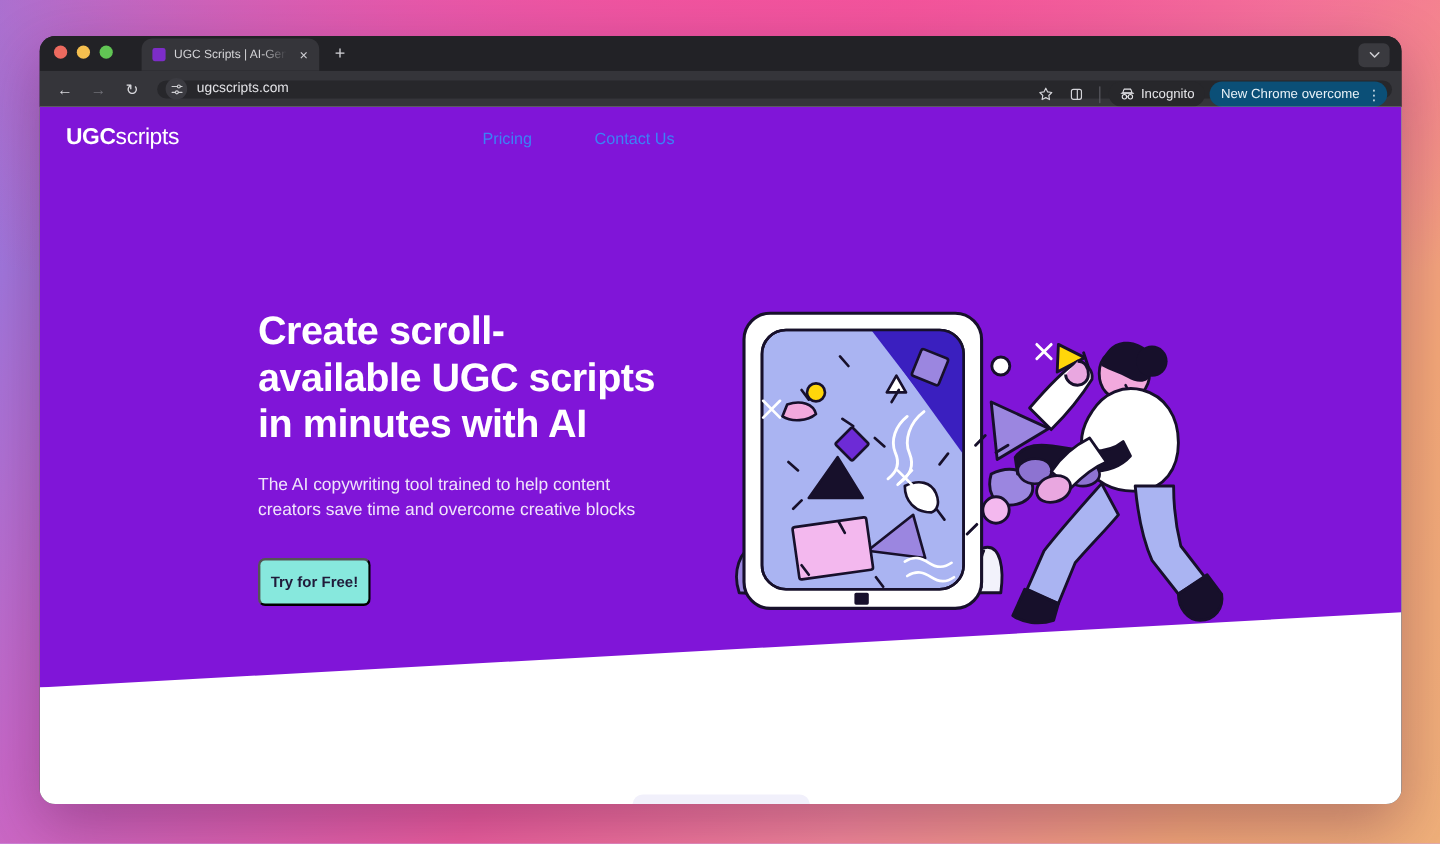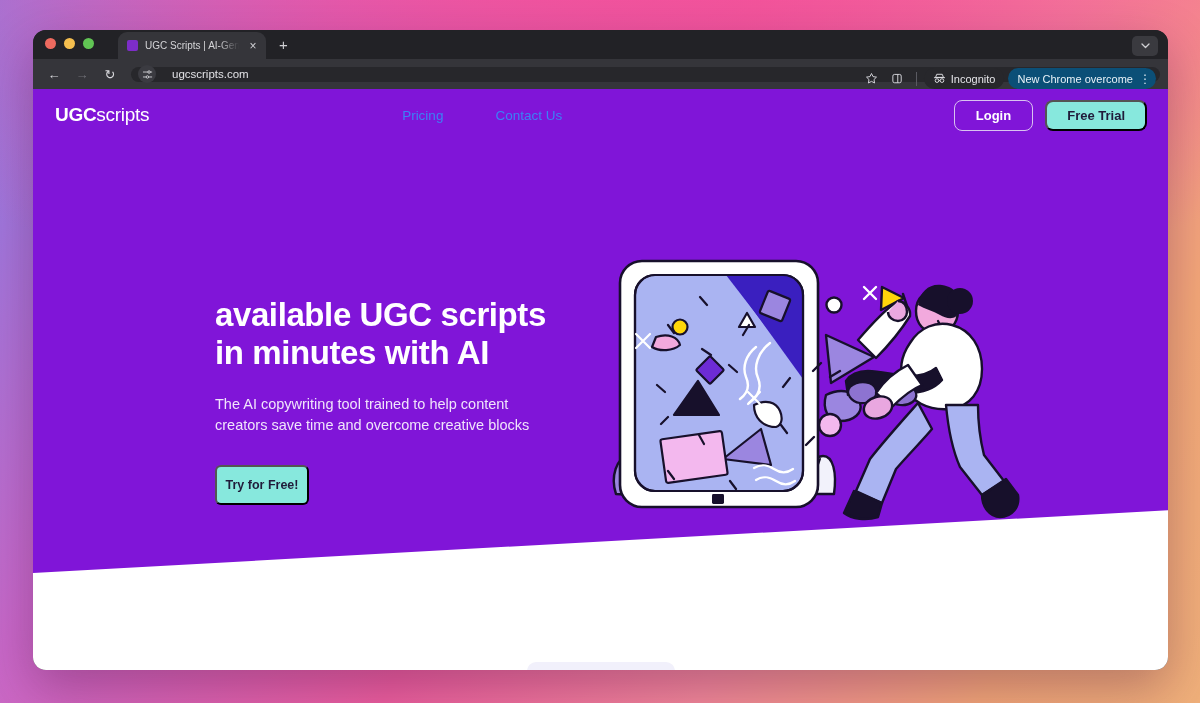--- a/index.html
+++ b/index.html
@@ -124,21 +124,21 @@
   }
   .nav-btn.disabled { color: #6f6f76; }
 
   .omnibox {
     flex: 1 1 auto;
     height: 15px;
     background: #27272b;
     border-radius: 13px;
     display: flex;
     align-items: center;
-    gap: 16px;
+    gap: 8px;
     padding: 0 10px 0 7px;
     margin-left: 4px;
     position: relative;
   }
   .omnibox-icon {
     width: 18px; height: 18px;
     border-radius: 50%;
     background: #3b3b41;
     display: flex; align-items: center; justify-content: center;
     flex: 0 0 auto;
@@ -393,29 +393,25 @@
     <div class="site-nav">
       <div class="logo">
         <span class="b">UGC</span><span class="l">scripts</span>
       </div>
 
       <div class="nav-links">
         <a class="nav-link">Pricing</a>
         <a class="nav-link">Contact Us</a>
       </div>
 
-      <div class="nav-actions">
-        <button class="btn-login">Login</button>
-        <button class="btn-trial">Free Trial</button>
-      </div>
     </div>
 
     <div class="hero-copy">
       <h1 class="headline">
-        <br>
+        <span>Create scroll-</span><br>
         <span>available UGC scripts</span><br>
         <span>in minutes with AI</span>
       </h1>
       <p class="subhead">The AI copywriting tool trained to help content creators save time and overcome creative blocks</p>
       <button class="btn-try">Try for Free!</button>
     </div>
 
     <div class="hero-art">
       <svg viewBox="0 0 460 300" fill="none" xmlns="http://www.w3.org/2000/svg" aria-hidden="true">
         <defs>

